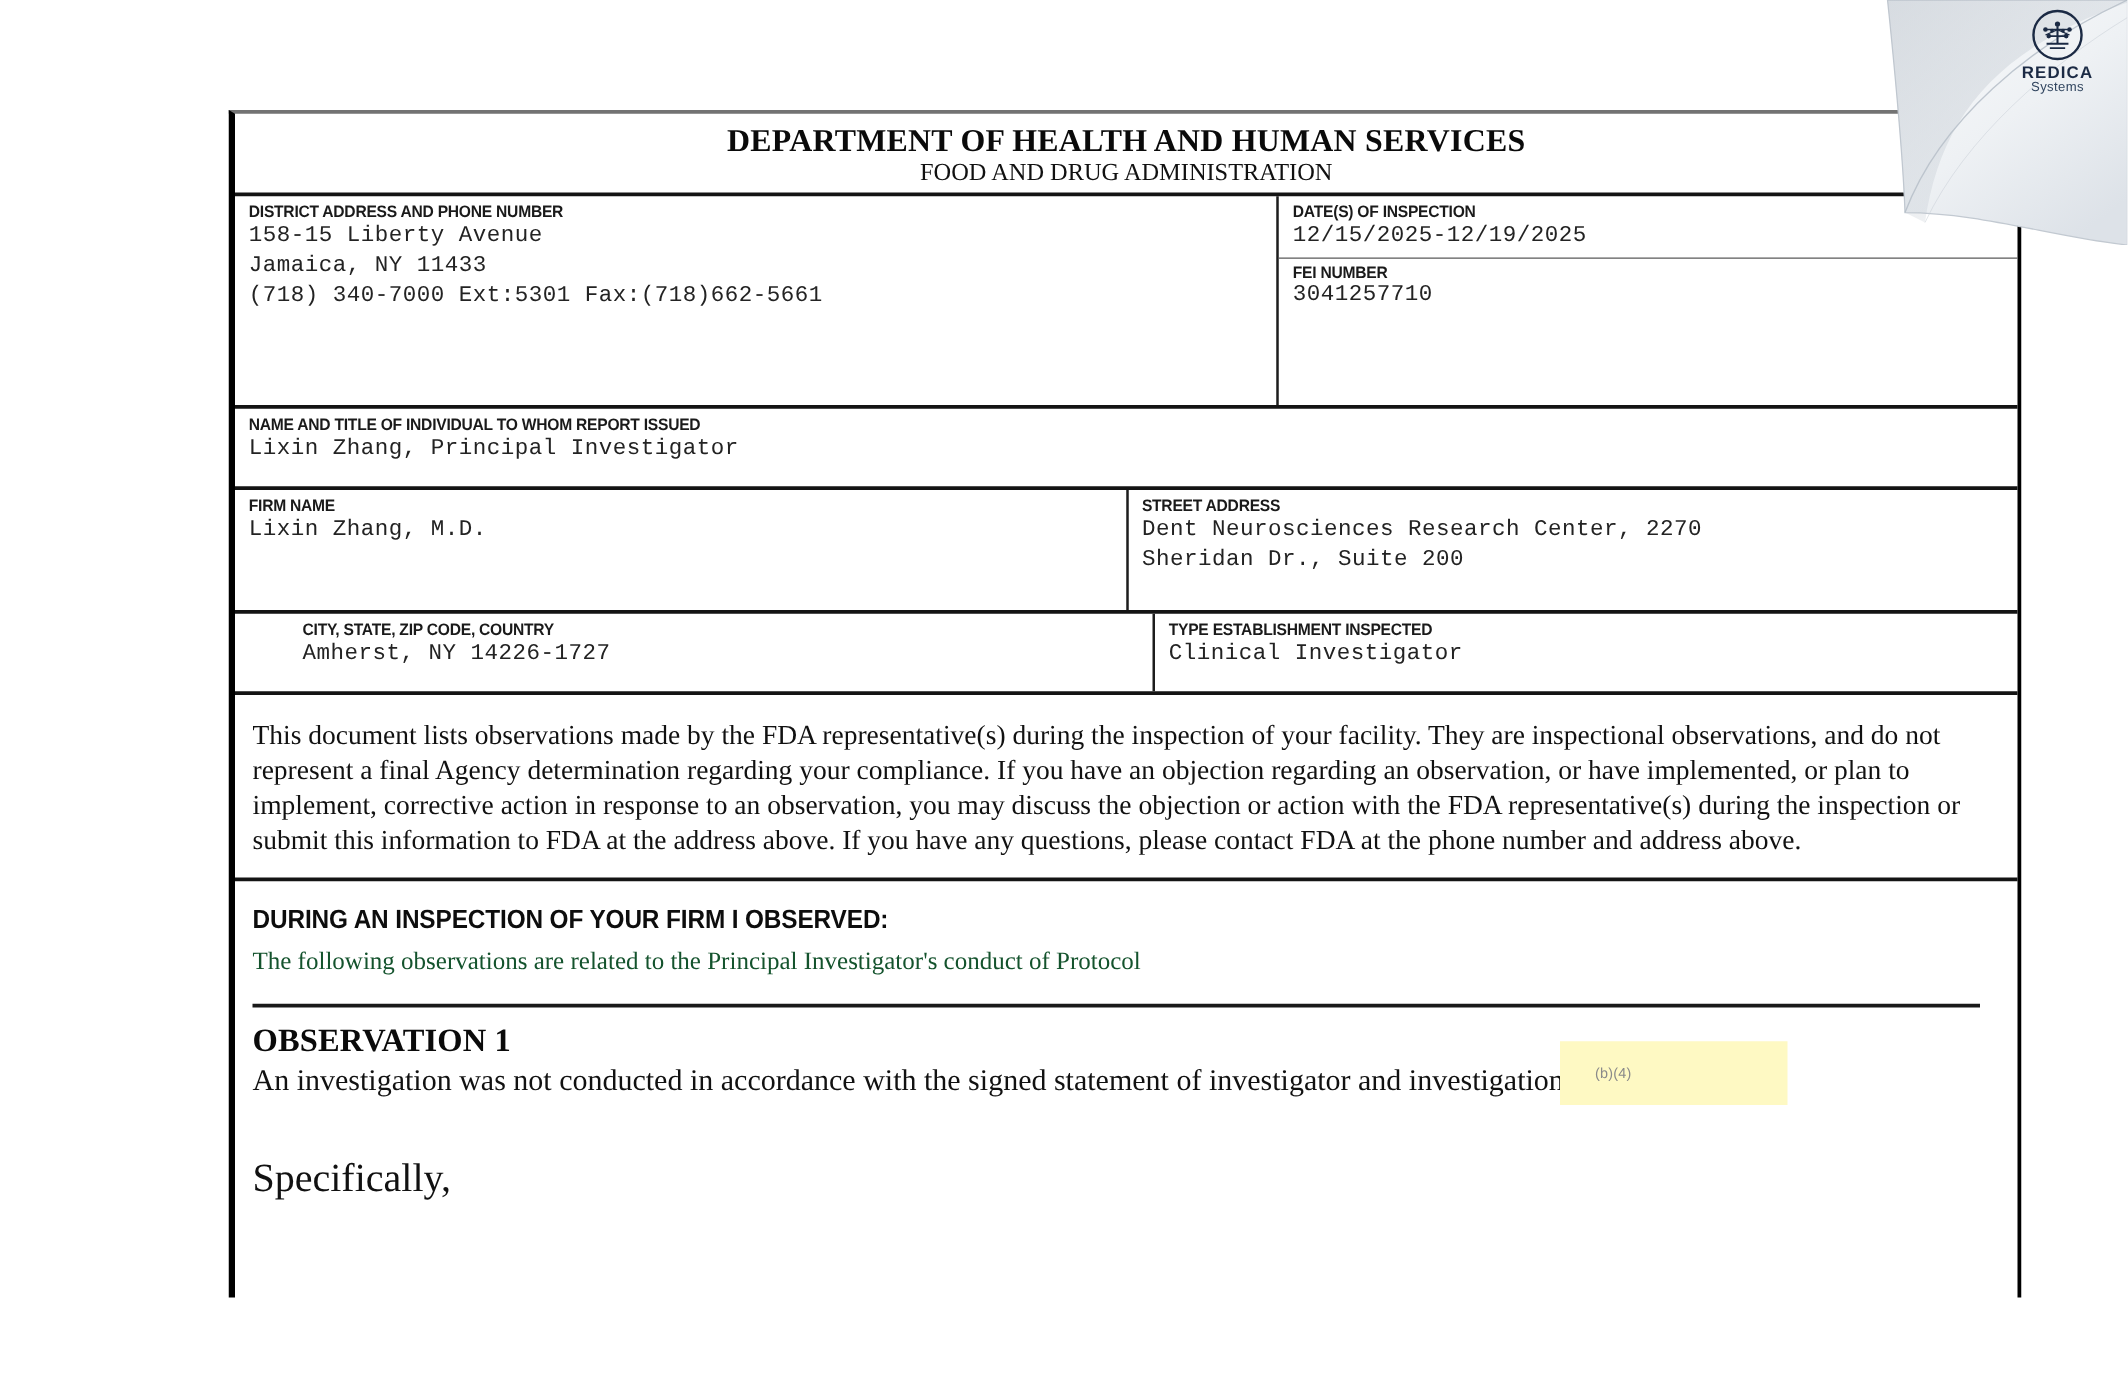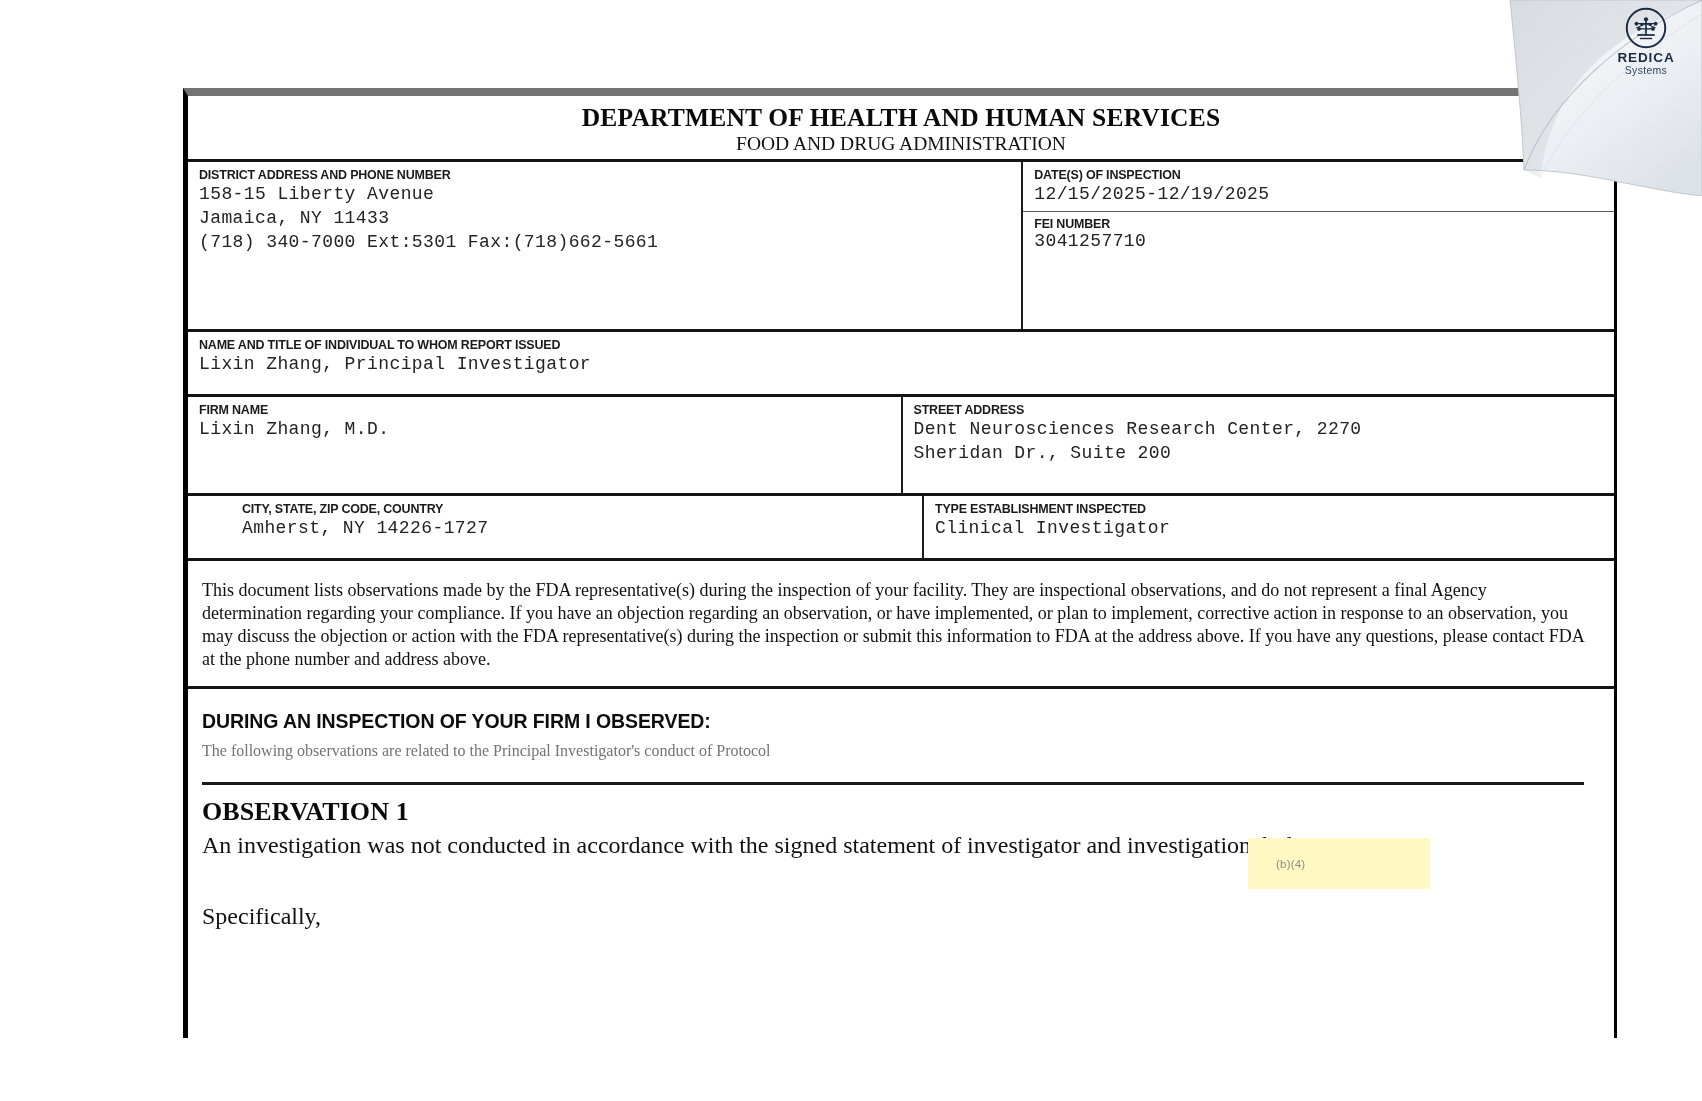--- a/index.html
+++ b/index.html
@@ -20,21 +20,21 @@
   
   .form-sheet {
     position: absolute;
     left: 183px;
     top: 88px;
     width: 1434px;
     height: 950px;
     background: #ffffff;
     border-left: 5px solid #000;
     border-right: 3px solid #000;
-    border-top: 8px solid #737373;
+    border-top: 3px solid #737373;
   }
 
   
   .doc-header {
     text-align: center;
     padding-top: 8px;
     padding-bottom: 4px;
   }
   .doc-header .dept {
     font-family: "Liberation Serif", serif;
@@ -96,42 +96,42 @@
 
   
   .sec-d { display: flex; height: 62px; margin-left: 43px; }
   .sec-d .left  { width: 714px; }
   .sec-d .right { width: 715px; border-left: 2px solid #1d1d1d; }
 
   
   .disclaimer {
     padding: 18px 30px 16px 14px;
     font-family: "Liberation Serif", serif;
-    font-size: 18px;
+    font-size: 22px;
     line-height: 1.27;
     color: #111;
     text-align: left;
   }
 
   
   .observed-block { padding: 20px 30px 0 14px; position: relative; }
   .observed-head {
     font-family: "Liberation Sans", sans-serif;
     font-weight: bold;
     font-size: 19.5px;
     letter-spacing: -0.1px;
     color: #0d0d0d;
     transform: scaleY(1.08);
     transform-origin: left center;
     margin-bottom: 9px;
   }
   .observed-line {
     font-family: "Liberation Serif", serif;
-    font-size: 16px;
-    color: #737373;
+    font-size: 20px;
+    color: #14532d;
     line-height: 1.25;
     position: relative;
     white-space: nowrap;
   }
 
   
   .redaction {
     position: absolute;
     left: 1060px;
     top: 742px;
@@ -167,21 +167,21 @@
   .obs-text {
     font-family: "Liberation Serif", serif;
     font-size: 24px;
     color: #111;
     line-height: 1.28;
     margin-top: 2px;
     max-width: 1210px;
   }
   .obs-specifically {
     font-family: "Liberation Serif", serif;
-    font-size: 24px;
+    font-size: 32px;
     color: #111;
     margin-top: 43px;
   }
 
   
   .curl-wrap {
     position: absolute;
     right: 0;
     top: 0;
     width: 258px;

